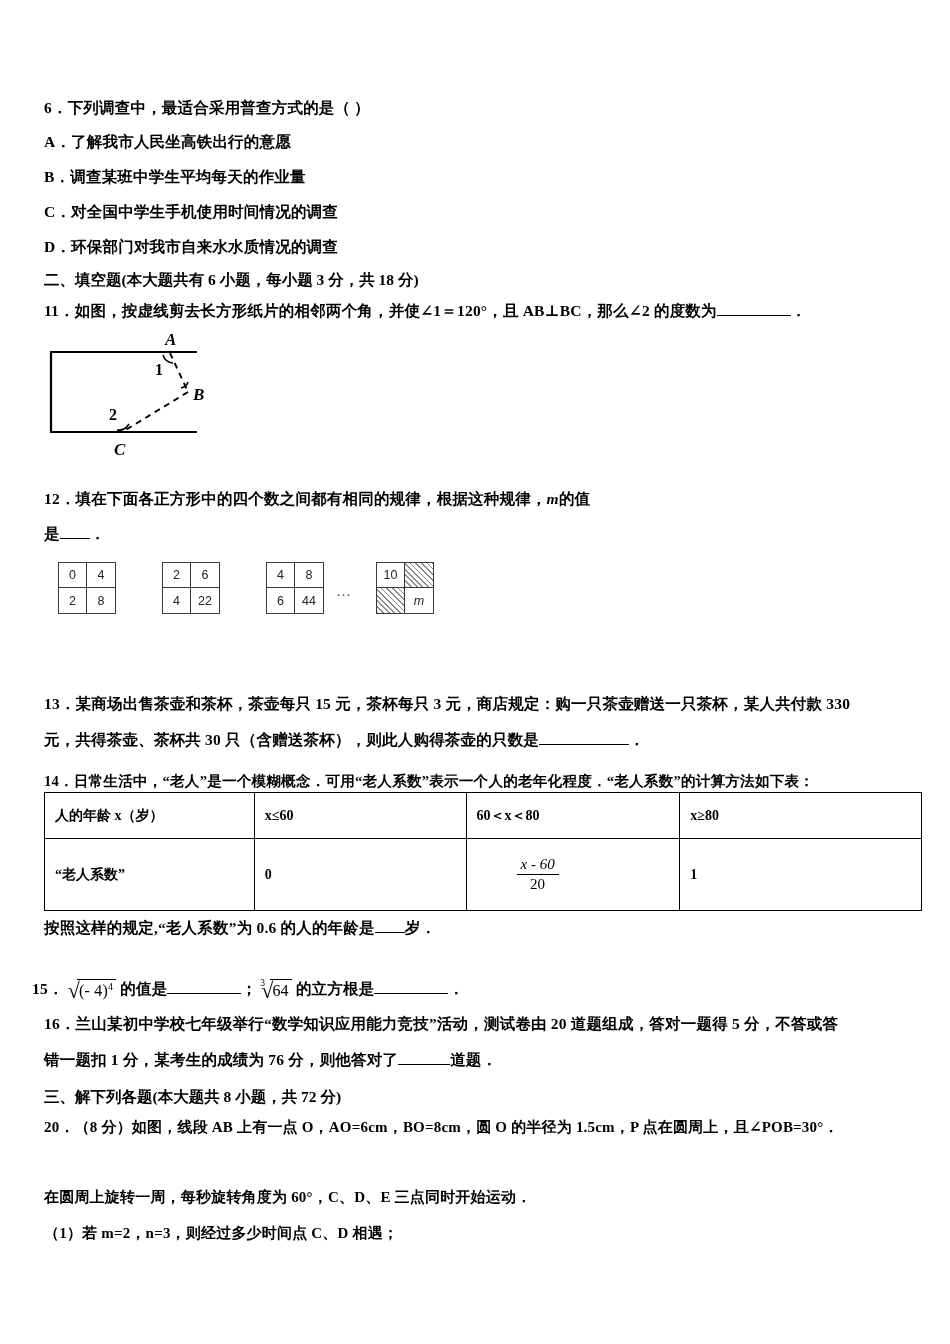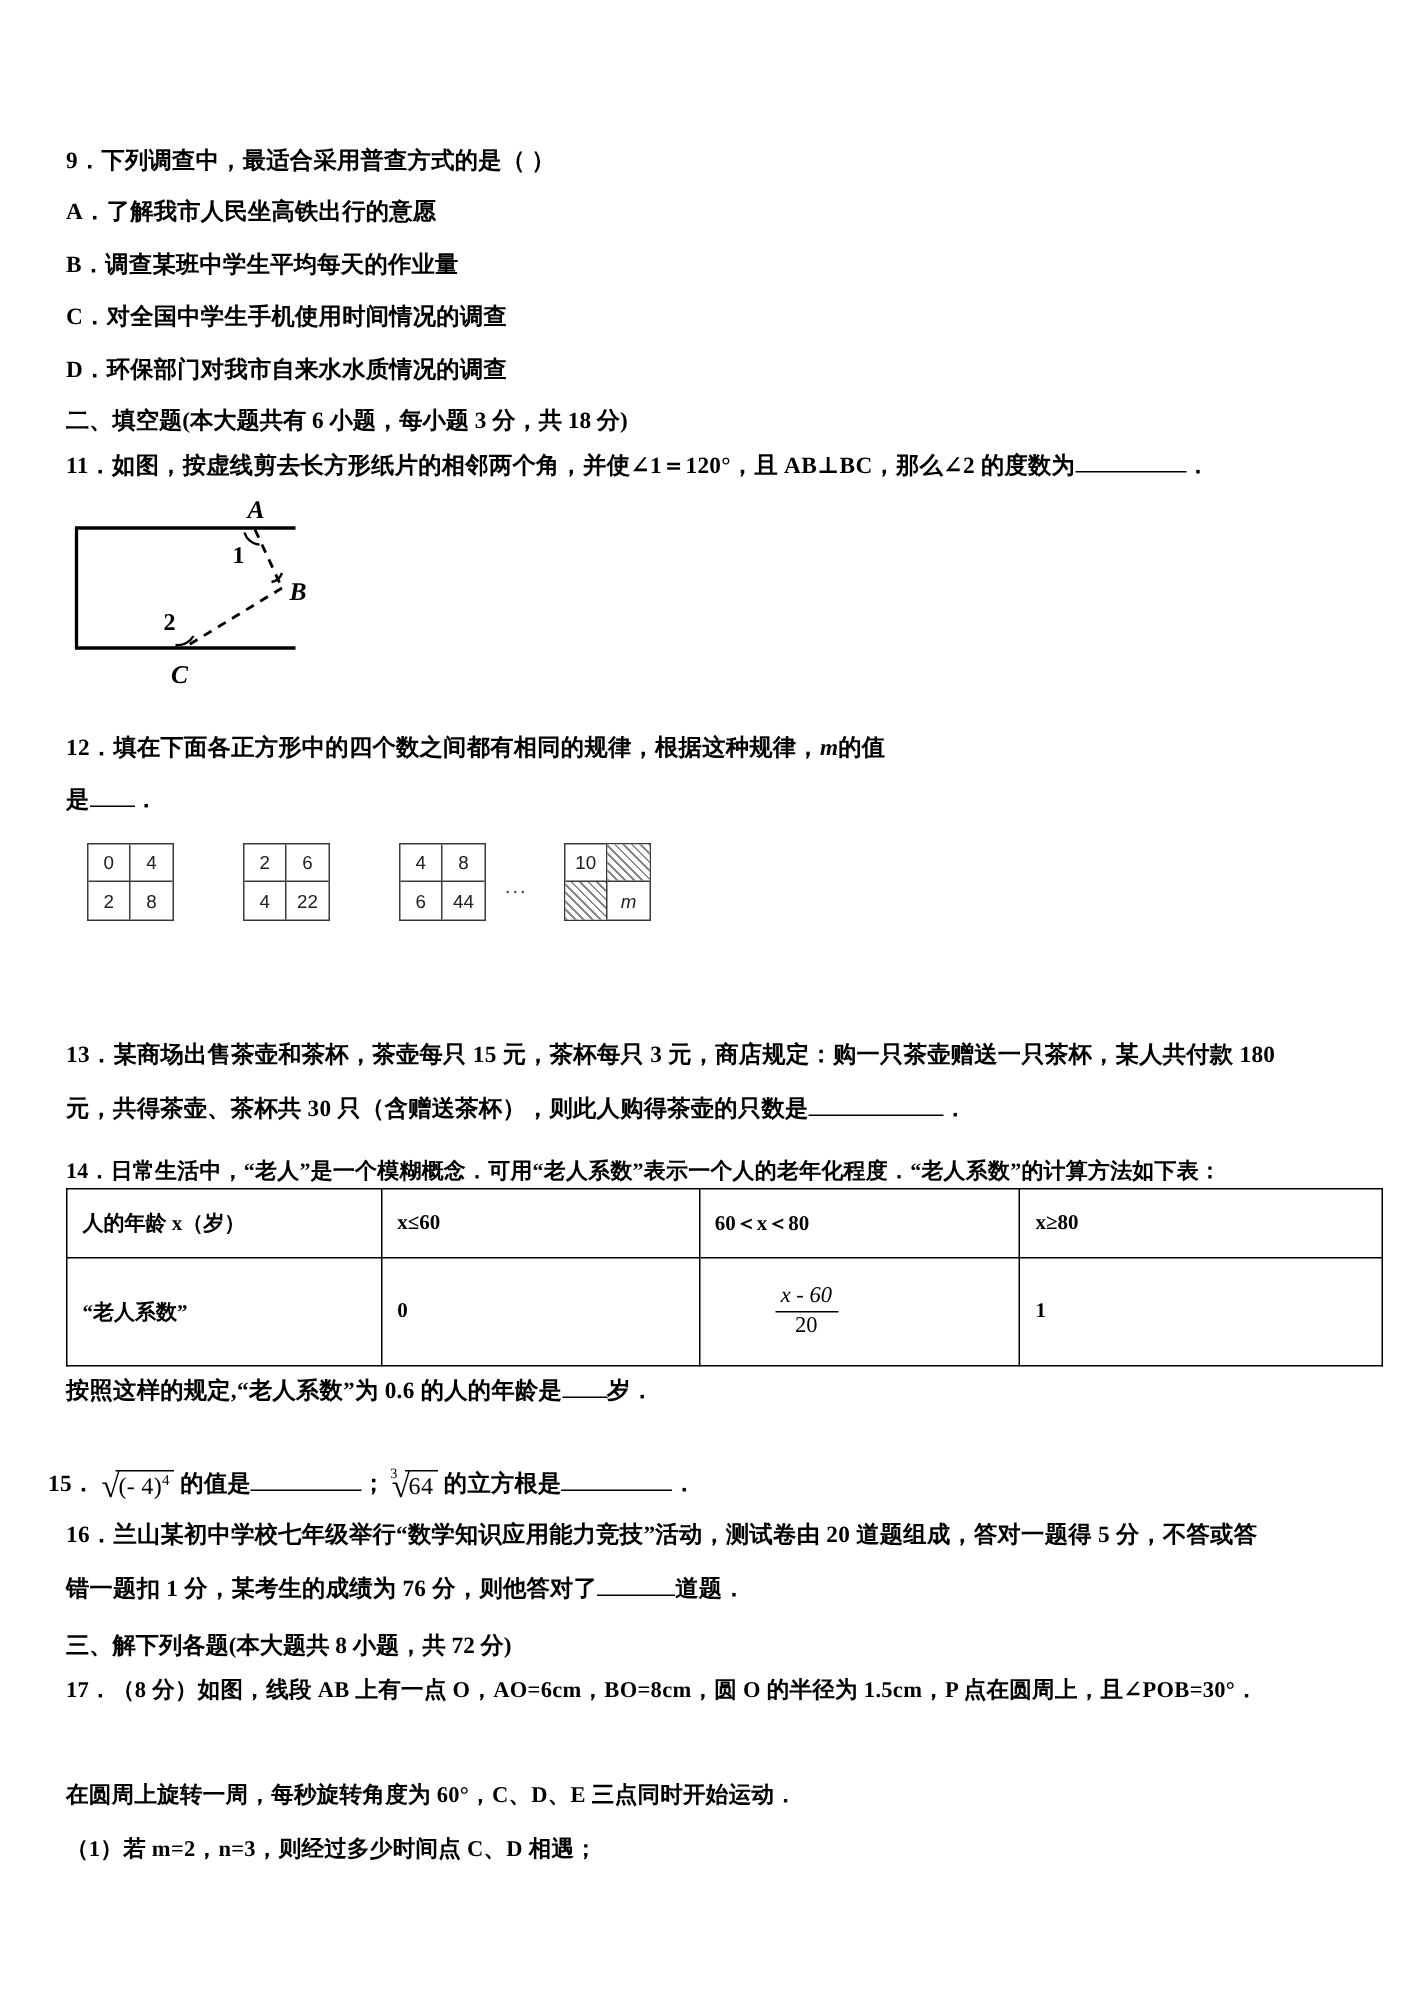--- a/index.html
+++ b/index.html
@@ -131,21 +131,21 @@
     top: 1px;
     font-weight: 400;
   }
   .sup { font-size: 10px; vertical-align: super; }
 </style>
 </head>
 <body>
 
 <div class="page">
 
-  <div class="tline" style="left:44px; top:98px;">9．下列调查中，最适合采用普查方式的是（      ）</div>
+  <div class="tline" style="left:44px; top:98px;">6．下列调查中，最适合采用普查方式的是（      ）</div>
   <div class="tline" style="left:44px; top:132px;">A．了解我市人民坐高铁出行的意愿</div>
   <div class="tline" style="left:44px; top:167px;">B．调查某班中学生平均每天的作业量</div>
   <div class="tline" style="left:44px; top:237px;">D．环保部门对我市自来水水质情况的调查</div>
   <div class="tline" style="left:44px; top:202px;">C．对全国中学生手机使用时间情况的调查</div>
 
   <div class="sec-head" style="left:44px; top:270px;">二、填空题(本大题共有 6 小题，每小题 3 分，共 18 分)</div>
 
   <div class="tline" style="left:44px; top:301px;">
     <span>11．如图，按虚线剪去长方形纸片的相邻两个角，并使∠1＝120°，且 AB⊥BC，那么∠2 的度数为</span><span class="blank-l"></span><span>．</span>
   </div>
@@ -202,21 +202,21 @@
     <div class="grid" style="left:376px; top:6px;">
       <div class="cell">10</div>
       <div class="cell hatch"></div>
       <div class="cell hatch"></div>
       <div class="cell">
           <span class="ital">m</span>
         </div>
     </div>
   </div>
 
-  <div class="tline" style="left:44px; top:694px;">13．某商场出售茶壶和茶杯，茶壶每只 15 元，茶杯每只 3 元，商店规定：购一只茶壶赠送一只茶杯，某人共付款 180</div>
+  <div class="tline" style="left:44px; top:694px;">13．某商场出售茶壶和茶杯，茶壶每只 15 元，茶杯每只 3 元，商店规定：购一只茶壶赠送一只茶杯，某人共付款 330</div>
   <div class="tline" style="left:44px; top:730px;">
     <span>元，共得茶壶、茶杯共 30 只（含赠送茶杯），则此人购得茶壶的只数是</span><span class="blank-xl"></span><span>．</span>
   </div>
 
   <div class="tline" style="left:44px; top:772px; font-size:14.6px;">14．日常生活中，“老人”是一个模糊概念．可用“老人系数”表示一个人的老年化程度．“老人系数”的计算方法如下表：</div>
 
   <table class="tbl">
     <tbody>
         <tr class="r1">
       <td class="c1">人的年龄 x（岁）</td>
@@ -246,17 +246,17 @@
     <span>15．</span>&nbsp;<span class="rad"><span class="sign">√</span><span class="body"><span>(- 4)</span><span class="sup">4</span></span></span>&nbsp;<span>的值是</span><span class="blank-l"></span><span>；</span>&nbsp;<span class="rad"><span class="idx">3</span><span class="sign">√</span><span class="body">64</span></span>&nbsp;<span>的立方根是</span><span class="blank-l"></span><span>．</span>
   </div>
 
   <div class="tline" style="left:44px; top:1014px;">16．兰山某初中学校七年级举行“数学知识应用能力竞技”活动，测试卷由 20 道题组成，答对一题得 5 分，不答或答</div>
   <div class="tline" style="left:44px; top:1050px;">
     <span>错一题扣 1 分，某考生的成绩为 76 分，则他答对了</span><span class="blank-m"></span><span>道题．</span>
   </div>
 
   <div class="sec-head" style="left:44px; top:1087px;">三、解下列各题(本大题共 8 小题，共 72 分)</div>
 
-  <div class="tline" style="left:44px; top:1118px; font-size:15px;">17．（8 分）如图，线段 AB 上有一点 O，AO=6cm，BO=8cm，圆 O 的半径为 1.5cm，P 点在圆周上，且∠POB=30°．</div>
+  <div class="tline" style="left:44px; top:1118px; font-size:15px;">20．（8 分）如图，线段 AB 上有一点 O，AO=6cm，BO=8cm，圆 O 的半径为 1.5cm，P 点在圆周上，且∠POB=30°．</div>
   <div class="tline" style="left:44px; top:1188px; font-size:15px;">在圆周上旋转一周，每秒旋转角度为 60°，C、D、E 三点同时开始运动．</div>
   <div class="tline" style="left:44px; top:1224px; font-size:15px;">（1）若 m=2，n=3，则经过多少时间点 C、D 相遇；</div>
 
 </div>
 
 </body></html>

